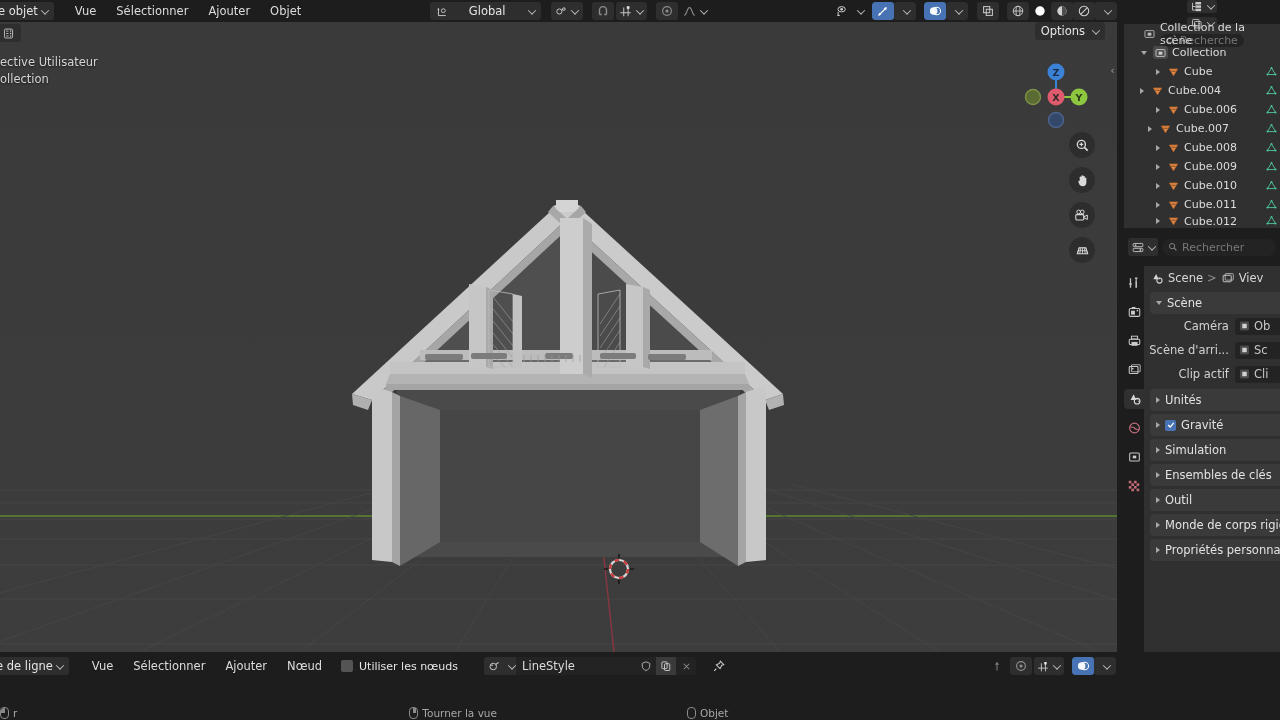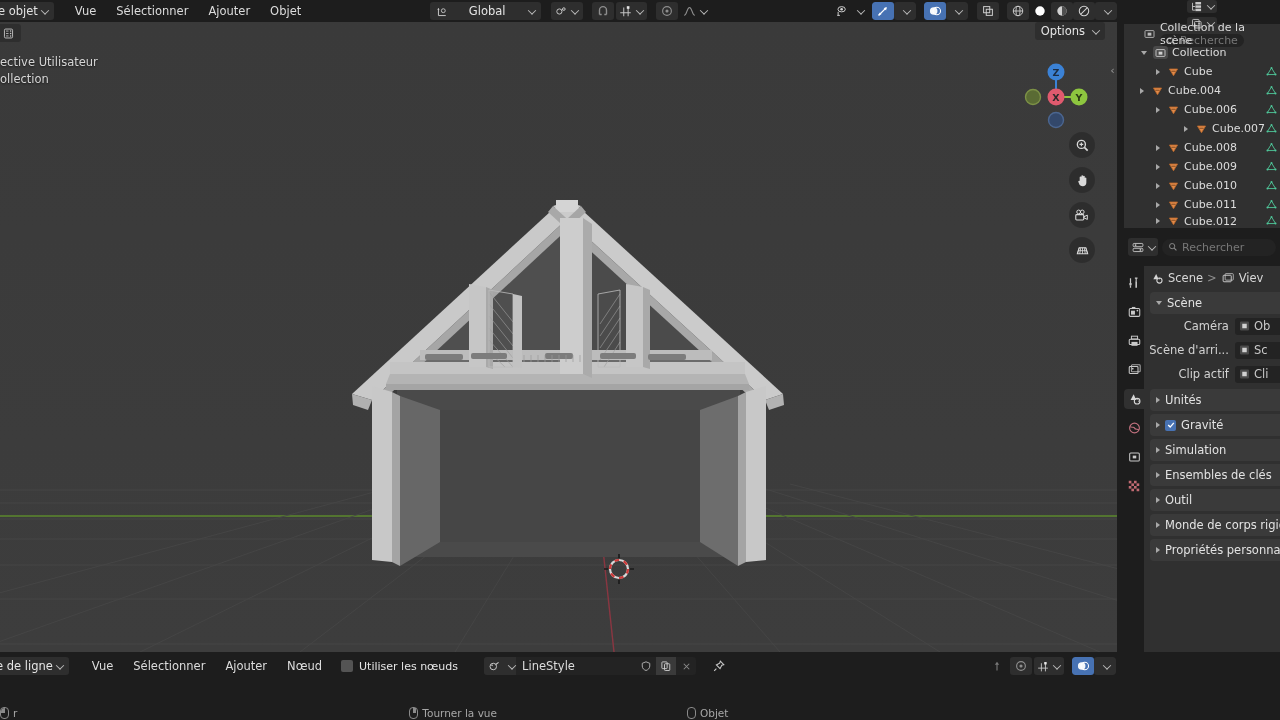--- a/index.html
+++ b/index.html
@@ -625,21 +625,21 @@
             <span>Cube.006</span>
             <span style="position:absolute;right:2px">
               <svg width="13" height="12" viewBox="0 0 16 16">
                 <path d="M8 2.6 L13.4 11.4 L2.6 11.4 z" stroke="#4fc79a" stroke-width="1.2" fill="none"></path>
                 <circle cx="8" cy="2.6" r="1.3" fill="#4fc79a"></circle>
                 <circle cx="13.4" cy="11.4" r="1.3" fill="#4fc79a"></circle>
                 <circle cx="2.6" cy="11.4" r="1.3" fill="#4fc79a"></circle>
               </svg>
             </span>
           </div>
-          <div class="ol-row" style="padding-left: 20px; margin-left: 36px;">
+          <div class="ol-row" style="padding-left: 20px;">
             <span class="disc">
               <span class="tri-right"></span>
             </span>
             <span>
               <svg width="13" height="12" viewBox="0 0 16 16">
                 <path d="M2.6 4 L13.4 4 L8 13 z" fill="#e08a4a" stroke="#c06a2a" stroke-width="1"></path>
                 <path d="M5.3 7 L10.7 7" stroke="#6a3a14" stroke-width="1"></path>
               </svg>
             </span>
             <span>Cube.007</span>

